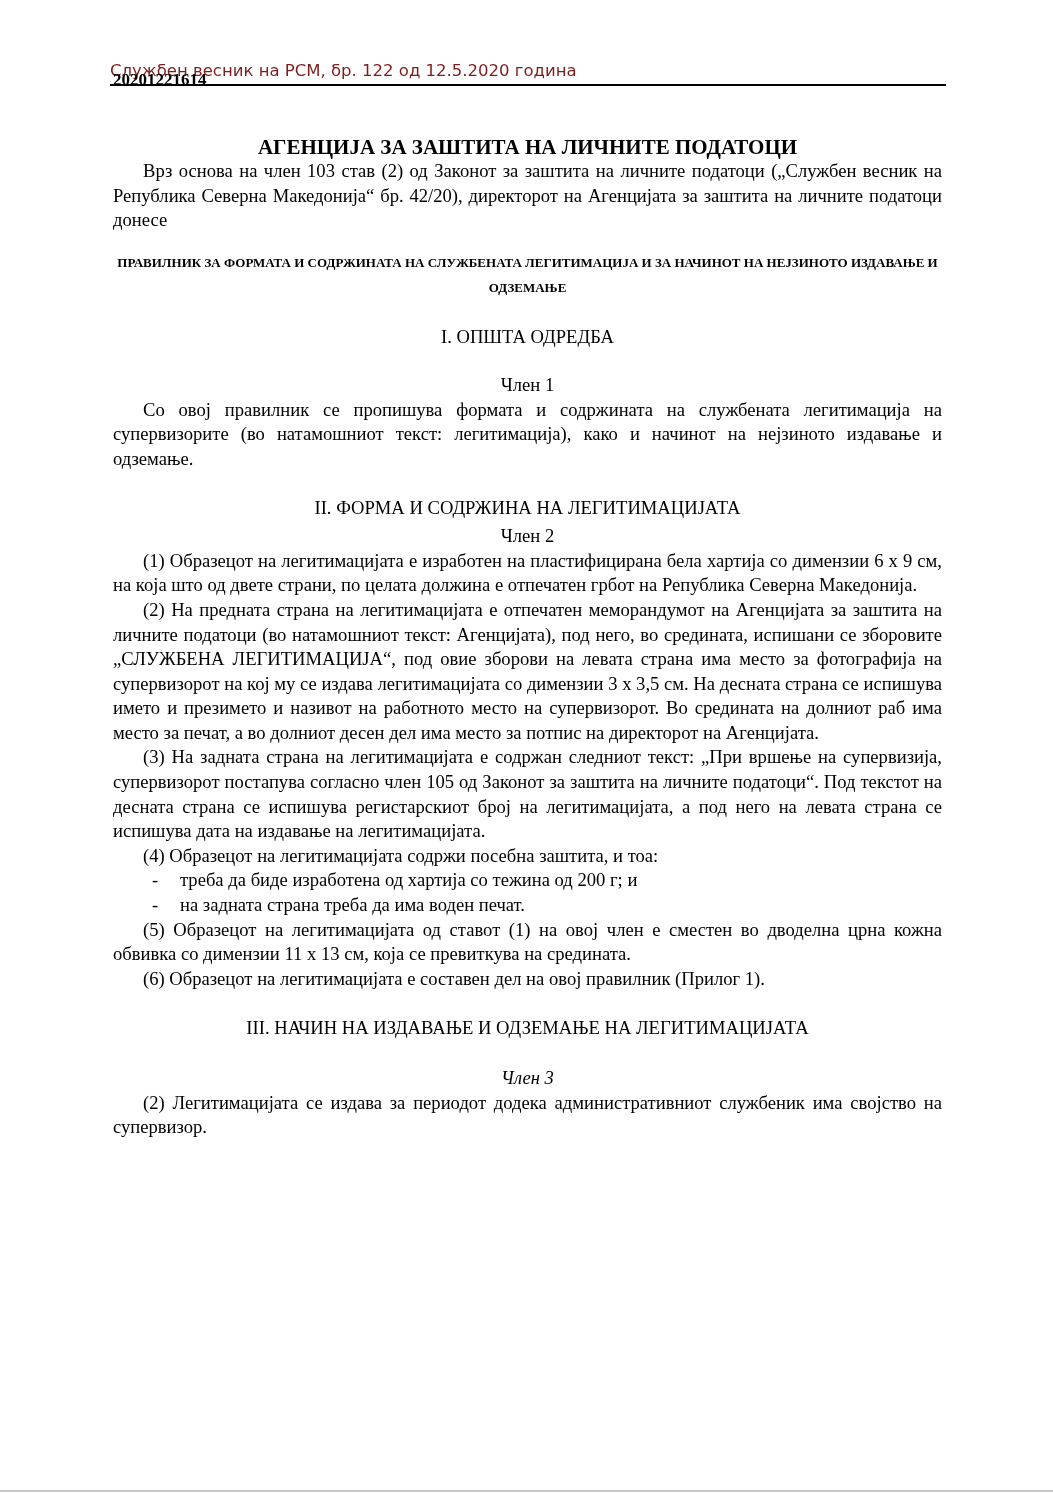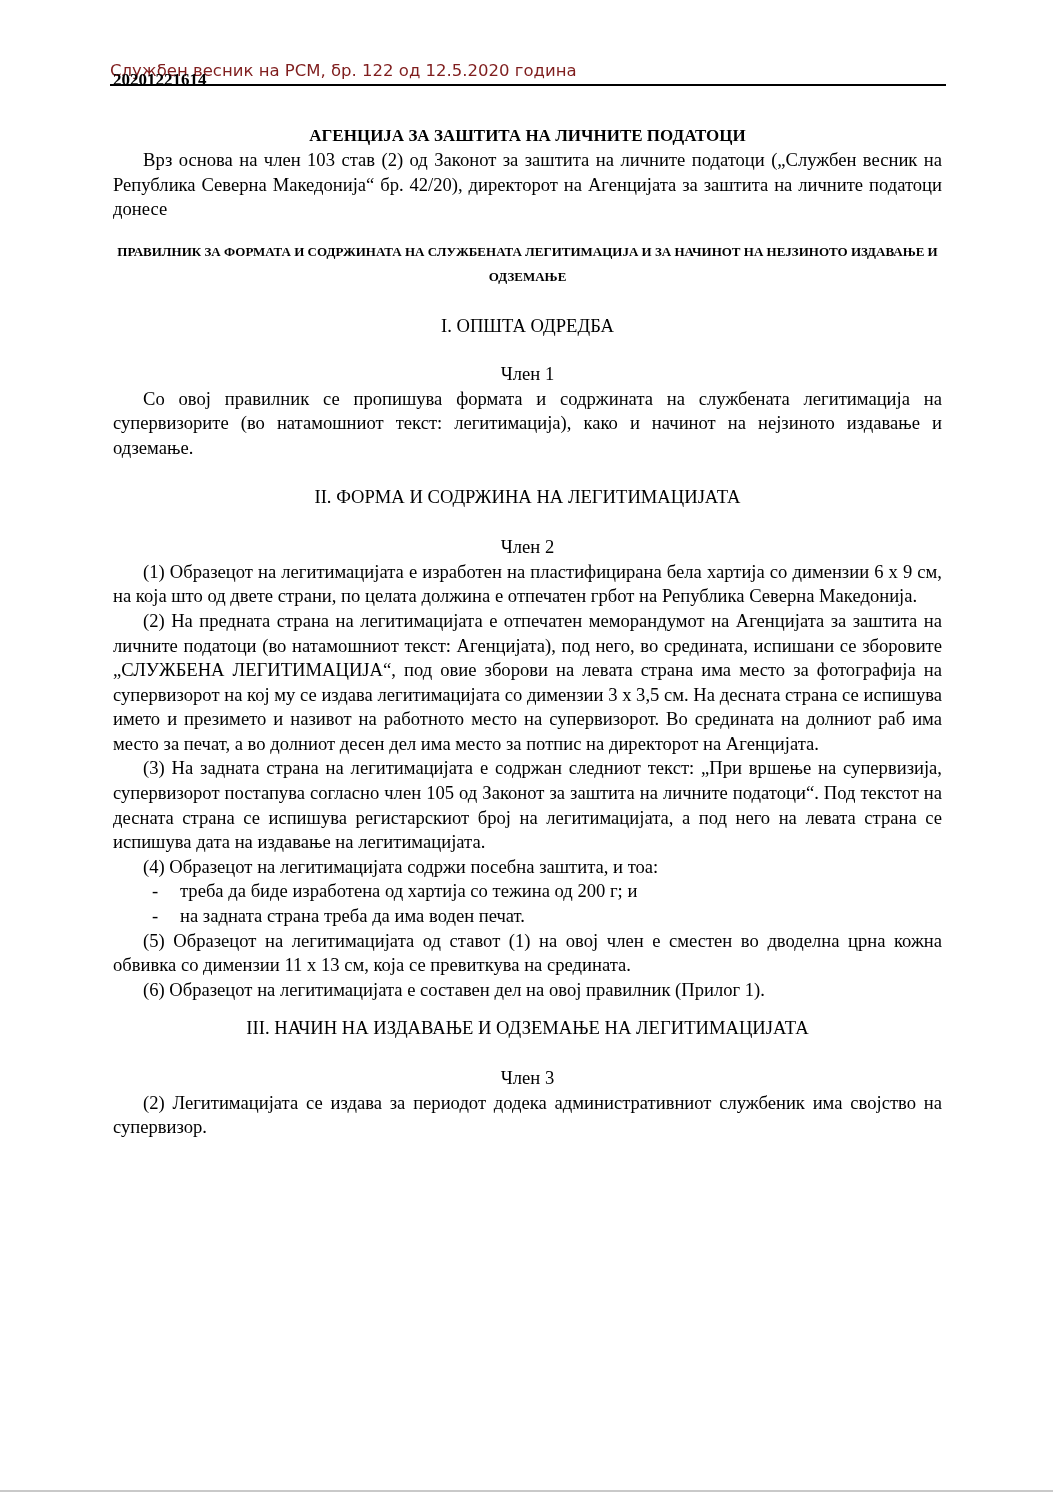--- a/index.html
+++ b/index.html
@@ -43,22 +43,22 @@
     font-weight: bold;
     font-size: 17px;
   }
   .center {
     text-align: center;
   }
   .bold {
     font-weight: bold;
   }
   .agency-title {
-    margin-top: 31px;
-    font-size: 17px;
+    margin-top: 42px;
+    font-size: 21px;
   }
   .para {
     margin: 0;
     text-align: justify;
     text-indent: 30px;
   }
   .preamble {
   }
   .rulebook-title {
     margin-top: 18px;
@@ -66,24 +66,25 @@
     line-height: 24.8px;
   }
   .section-heading {
     margin-top: 24px;
   }
   .article-heading {
     margin-top: 24px;
     text-align: center;
   }
   .article-heading.tight {
-    margin-top: 26px;
+    margin-top: 4px;
   }
   .article-heading.wide {
     margin-top: 25px;
+    font-style: italic;
   }
   
   .li {
     position: relative;
     margin: 0;
     padding-left: 67px;
     text-align: left;
   }
   .li .li-marker {
     position: absolute;
@@ -142,21 +143,21 @@
 
     <p class="li">
       <span class="li-marker">-</span>
       <span>на задната страна треба да има воден печат.</span>
     </p>
 
     <p class="para">(5) Образецот на легитимацијата од ставот (1) на овој член е сместен во дводелна црна кожна обвивка со димензии 11 х 13 см, која се превиткува на средината.</p>
 
     <p class="para">(6) Образецот на легитимацијата е составен дел на овој правилник (Прилог 1).</p>
 
-    <div class="section-heading wide center" style="margin-top:14px;">III. НАЧИН НА ИЗДАВАЊЕ И ОДЗЕМАЊЕ НА ЛЕГИТИМАЦИЈАТА</div>
+    <div class="section-heading wide center" style="margin-top:25px;">III. НАЧИН НА ИЗДАВАЊЕ И ОДЗЕМАЊЕ НА ЛЕГИТИМАЦИЈАТА</div>
 
     <div class="article-heading wide center">Член 3</div>
 
 
     <p class="para">(2) Легитимацијата се издава за периодот додека административниот службеник има својство на супервизор.</p>
 
   </div>
 
   <div class="page-separator"></div>
 

